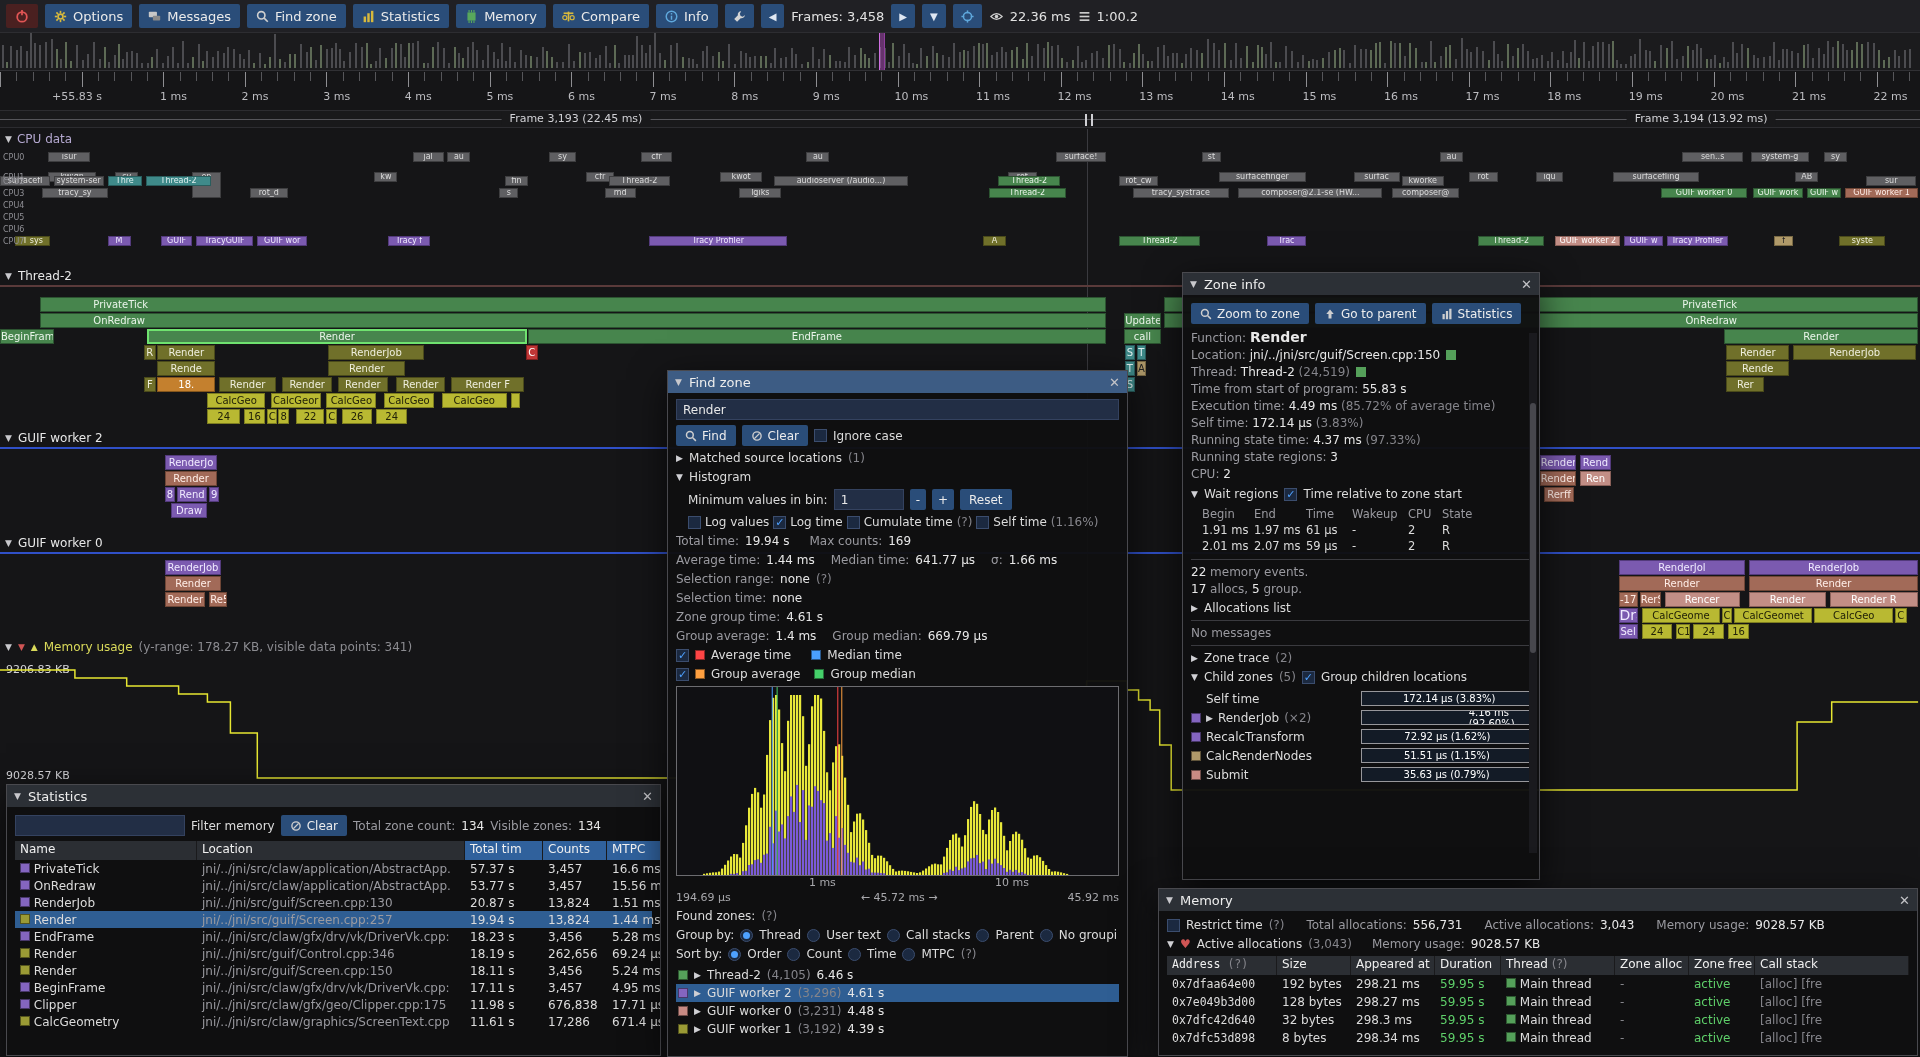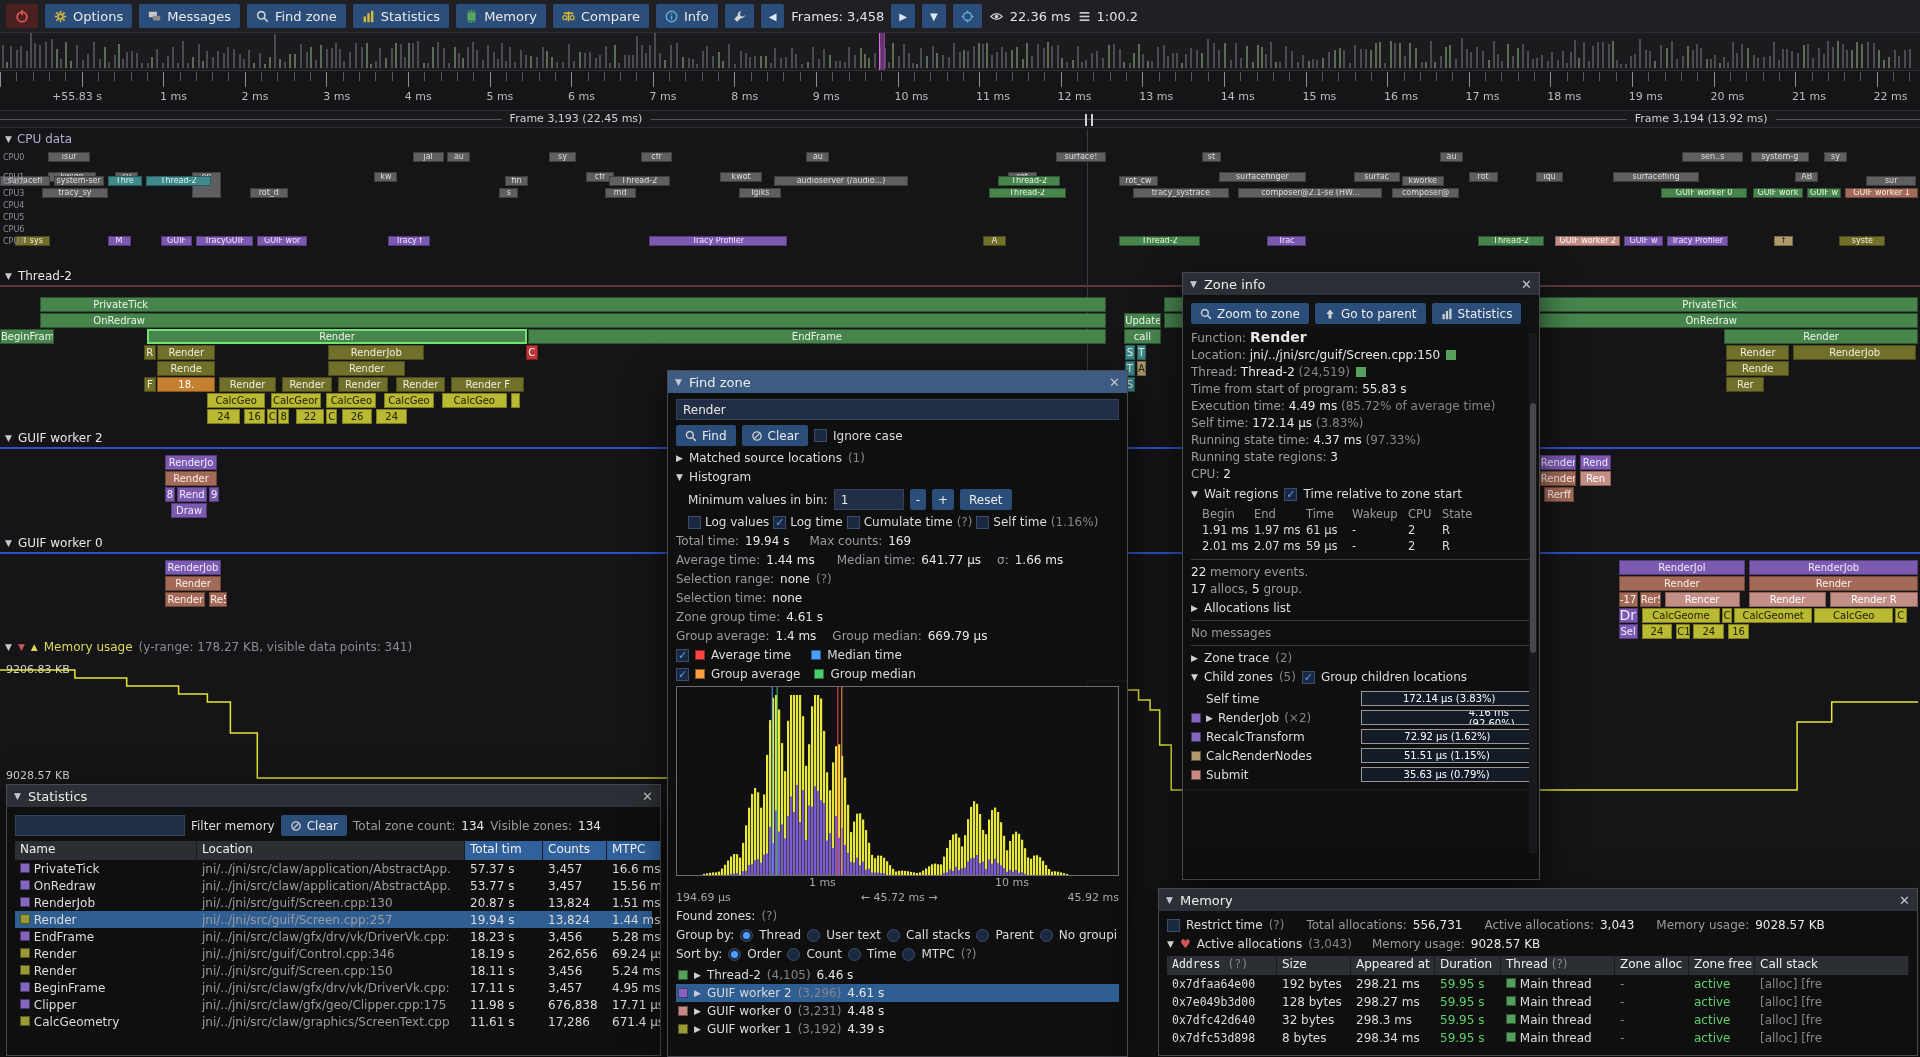--- a/index.html
+++ b/index.html
@@ -1075,21 +1075,21 @@
     </div>
     <div class="row">
         <span class="lbl">Total time:</span>
         <span class="val">19.94 s</span>
         <span class="lbl" style="margin-left:14px">Max counts:</span>
         <span class="val">169</span>
       </div>
     <div class="row">
         <span class="lbl">Average time:</span>
         <span class="val">1.44 ms</span>
-        <span class="lbl" style="margin-left:16px">Median time:</span>
+        <span class="lbl" style="margin-left:10px">Median time:</span>
         <span class="val">641.77 µs</span>
         <span class="lbl" style="margin-left:10px">σ:</span>
         <span class="val">1.66 ms</span>
       </div>
     <div class="row">
         <span class="lbl">Selection range:</span>
         <span class="val">none</span>
         <span class="dim">(?)</span>
       </div>
     <div class="row">

